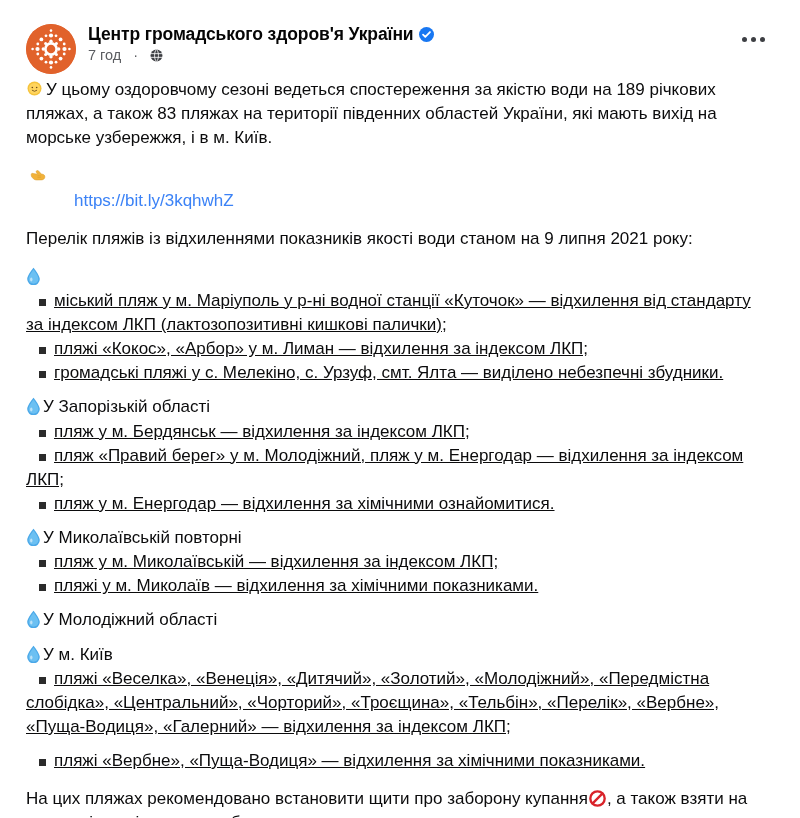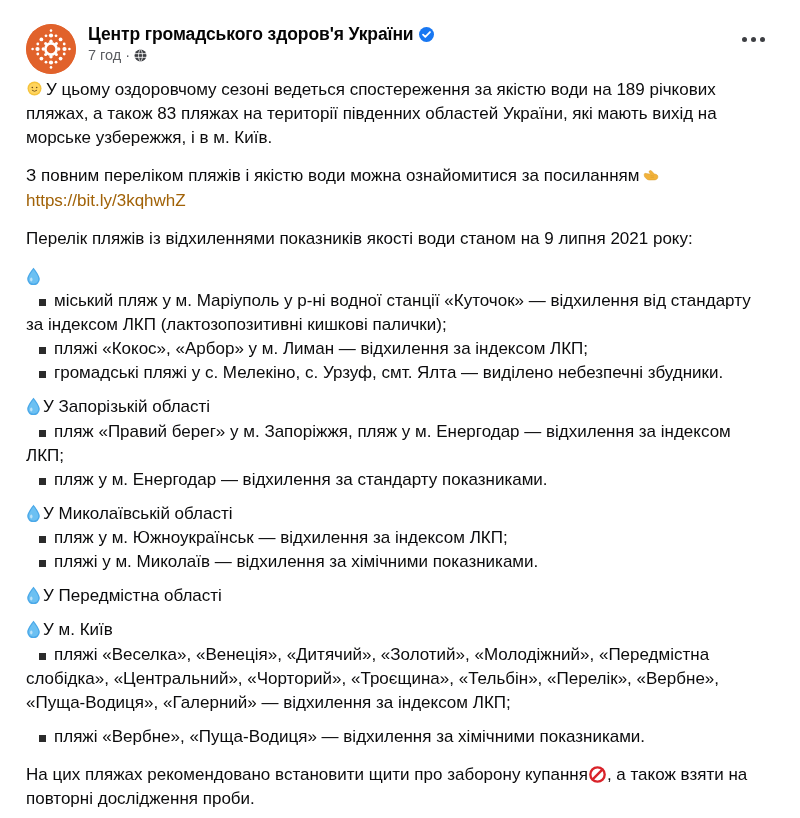--- a/index.html
+++ b/index.html
@@ -62,21 +62,21 @@
     color: #050505;
     letter-spacing: -0.1px;
     white-space: nowrap;
   }
   .verified-badge { display: inline-flex; align-items: center; }
   .verified-badge svg { width: 15px; height: 15px; display: block; }
 
   .meta-row {
     display: flex;
     align-items: center;
-    gap: 4px;
+    gap: 12px;
     margin-top: 3px;
     font-size: 14.5px;
     color: #5b5d61;
     line-height: 1.2;
   }
   .meta-sep { color: #5b5d61; }
   .globe-icon svg { width: 13px; height: 13px; display: block; }
 
   .more-btn {
     position: absolute;
@@ -110,42 +110,44 @@
   }
   .para {
     margin: 0 0 6px 0;
   }
   .para.tight { margin-bottom: 0; }
   .para.gap { margin-bottom: 14px; }
   .spacer-sm { height: 10px; }
   .spacer-md { height: 14px; }
 
   a.link, .link {
-    color: #a16207;
+    color: #3b82f6;
     text-decoration: none;
     word-break: break-all;
+    margin-left: 48px;
   }
 
   .region-head {
     margin: 0;
     padding-left: 0;
     display: block;
   }
   .region-head .drop { margin-right: 2px; }
 
   ul.beach-list {
     list-style: none;
     margin: 0;
     padding: 0;
   }
   ul.beach-list li {
     position: relative;
     padding-left: 28px;
     margin: 0 0 0 0;
     text-indent: 0;
+    text-decoration: underline;
   }
   ul.beach-list li .bullet {
     position: absolute;
     left: 13px;
     top: 10px;
     width: 7px;
     height: 7px;
     background: #2b2b2b;
     display: block;
   }
@@ -253,21 +255,21 @@
   <div class="post-body">
 
     <p class="para gap"><span class="emoji sun"><svg viewBox="0 0 18 18" xmlns="http://www.w3.org/2000/svg">
             <circle cx="9" cy="9" r="7.4" fill="#f5c33b"></circle>
             <circle cx="9" cy="9" r="5.9" fill="#ffd45e"></circle>
             <circle cx="6.7" cy="8" r="0.85" fill="#6d4c1a"></circle>
             <circle cx="11.3" cy="8" r="0.85" fill="#6d4c1a"></circle>
             <path d="M6.6 11 Q9 13.2 11.4 11" fill="none" stroke="#6d4c1a" stroke-width="0.9" stroke-linecap="round"></path>
           </svg></span><span>У цьому оздоровчому сезоні ведеться спостереження за якістю води на 189 річкових пляжах, а також 83 пляжах на території південних областей України, які мають вихід на морське узбережжя, і в м. Київ.</span></p>
 
-    <p class="para tight"><span>З повним переліком пляжів і якістю води можна ознайомитися за посиланням</span><span class="emoji point"><svg viewBox="0 0 18 18" xmlns="http://www.w3.org/2000/svg">
+    <p class="para tight"><span class="emoji point"><svg viewBox="0 0 18 18" xmlns="http://www.w3.org/2000/svg">
             <path d="M2.2 8.6 C2.2 7.7 3 7.2 3.9 7.4 L8.6 8.2 L7.4 6.5 C6.9 5.8 7.2 4.9 8 4.6 C8.7 4.3 9.4 4.6 9.8 5.2 L12.4 8.1 C13.3 8.1 14.4 8.3 15.1 8.9 C15.8 9.5 16 10.5 15.8 11.4 C15.5 12.7 14.3 13.8 12.7 13.9 L7.6 14 C6.3 14 5.2 13.6 4.4 12.8 L2.8 11 C2.4 10.5 2.2 9.6 2.2 8.6 Z" fill="#f2b23a" stroke="#d79a28" stroke-width="0.5"></path>
             <path d="M8.6 9.6 L12.1 10 M8.4 11.2 L11.8 11.5" fill="none" stroke="#d79a28" stroke-width="0.5"></path>
           </svg></span></p>
 
     <p class="para gap"><a class="link" href="#">https://bit.ly/3kqhwhZ</a></p>
 
     <p class="para gap">Перелік пляжів із відхиленнями показників якості води станом на 9 липня 2021 року:</p>
 
     <p class="para tight region-head"><span class="emoji drop"><svg viewBox="0 0 15 18" xmlns="http://www.w3.org/2000/svg">
             <path d="M7.5 0.8 C7.5 0.8 1.2 8.4 1.2 12 A6.3 6.3 0 0 0 13.8 12 C13.8 8.4 7.5 0.8 7.5 0.8 Z" fill="#4aa8e8"></path>
@@ -292,53 +294,57 @@
     <div class="spacer-sm"></div>
 
     <p class="para tight region-head"><span class="emoji drop"><svg viewBox="0 0 15 18" xmlns="http://www.w3.org/2000/svg">
             <path d="M7.5 0.8 C7.5 0.8 1.2 8.4 1.2 12 A6.3 6.3 0 0 0 13.8 12 C13.8 8.4 7.5 0.8 7.5 0.8 Z" fill="#4aa8e8"></path>
             <path d="M7.5 2.6 C7.5 2.6 2.6 8.8 2.6 11.9 A4.9 4.9 0 0 0 12.4 11.9 C12.4 8.8 7.5 2.6 7.5 2.6 Z" fill="#6cc0f2"></path>
             <ellipse cx="5.3" cy="12.4" rx="1.2" ry="2" fill="#ffffff" opacity="0.55"></ellipse>
           </svg></span><span>У Запорізькій області</span></p>
     <ul class="beach-list">
       <li>
           <span class="bullet"></span>
-          <span class="litext">пляж «Правий берег» у м. Запоріжжя, пляж у м. Енергодар — відхилення за індексом ЛКП;</span>
-        </li>
-      <li>
-          <span class="bullet"></span>
-          <span class="litext">пляж у м. Енергодар — відхилення за стандарту показниками.</span>
-        </li>
-    </ul>
-
-    <div class="spacer-sm"></div>
-
-    <p class="para tight region-head"><span class="emoji drop"><svg viewBox="0 0 15 18" xmlns="http://www.w3.org/2000/svg">
-            <path d="M7.5 0.8 C7.5 0.8 1.2 8.4 1.2 12 A6.3 6.3 0 0 0 13.8 12 C13.8 8.4 7.5 0.8 7.5 0.8 Z" fill="#4aa8e8"></path>
-            <path d="M7.5 2.6 C7.5 2.6 2.6 8.8 2.6 11.9 A4.9 4.9 0 0 0 12.4 11.9 C12.4 8.8 7.5 2.6 7.5 2.6 Z" fill="#6cc0f2"></path>
-            <ellipse cx="5.3" cy="12.4" rx="1.2" ry="2" fill="#ffffff" opacity="0.55"></ellipse>
-          </svg></span><span>У Миколаївській області</span></p>
-    <ul class="beach-list">
-      <li>
-          <span class="bullet"></span>
-          <span class="litext">пляж у м. Южноукраїнськ — відхилення за індексом ЛКП;</span>
+          <span class="litext">пляж у м. Бердянськ — відхилення за індексом ЛКП;</span>
+        </li>
+      <li>
+          <span class="bullet"></span>
+          <span class="litext">пляж «Правий берег» у м. Молодіжний, пляж у м. Енергодар — відхилення за індексом ЛКП;</span>
+        </li>
+      <li>
+          <span class="bullet"></span>
+          <span class="litext">пляж у м. Енергодар — відхилення за хімічними ознайомитися.</span>
+        </li>
+    </ul>
+
+    <div class="spacer-sm"></div>
+
+    <p class="para tight region-head"><span class="emoji drop"><svg viewBox="0 0 15 18" xmlns="http://www.w3.org/2000/svg">
+            <path d="M7.5 0.8 C7.5 0.8 1.2 8.4 1.2 12 A6.3 6.3 0 0 0 13.8 12 C13.8 8.4 7.5 0.8 7.5 0.8 Z" fill="#4aa8e8"></path>
+            <path d="M7.5 2.6 C7.5 2.6 2.6 8.8 2.6 11.9 A4.9 4.9 0 0 0 12.4 11.9 C12.4 8.8 7.5 2.6 7.5 2.6 Z" fill="#6cc0f2"></path>
+            <ellipse cx="5.3" cy="12.4" rx="1.2" ry="2" fill="#ffffff" opacity="0.55"></ellipse>
+          </svg></span><span>У Миколаївській повторні</span></p>
+    <ul class="beach-list">
+      <li>
+          <span class="bullet"></span>
+          <span class="litext">пляж у м. Миколаївській — відхилення за індексом ЛКП;</span>
         </li>
       <li>
           <span class="bullet"></span>
           <span class="litext">пляжі у м. Миколаїв — відхилення за хімічними показниками.</span>
         </li>
     </ul>
 
     <div class="spacer-sm"></div>
 
     <p class="para tight region-head"><span class="emoji drop"><svg viewBox="0 0 15 18" xmlns="http://www.w3.org/2000/svg">
             <path d="M7.5 0.8 C7.5 0.8 1.2 8.4 1.2 12 A6.3 6.3 0 0 0 13.8 12 C13.8 8.4 7.5 0.8 7.5 0.8 Z" fill="#4aa8e8"></path>
             <path d="M7.5 2.6 C7.5 2.6 2.6 8.8 2.6 11.9 A4.9 4.9 0 0 0 12.4 11.9 C12.4 8.8 7.5 2.6 7.5 2.6 Z" fill="#6cc0f2"></path>
             <ellipse cx="5.3" cy="12.4" rx="1.2" ry="2" fill="#ffffff" opacity="0.55"></ellipse>
-          </svg></span><span>У Передмістна області</span></p>
+          </svg></span><span>У Молодіжний області</span></p>
 
     <div class="spacer-sm"></div>
 
     <p class="para tight region-head"><span class="emoji drop"><svg viewBox="0 0 15 18" xmlns="http://www.w3.org/2000/svg">
             <path d="M7.5 0.8 C7.5 0.8 1.2 8.4 1.2 12 A6.3 6.3 0 0 0 13.8 12 C13.8 8.4 7.5 0.8 7.5 0.8 Z" fill="#4aa8e8"></path>
             <path d="M7.5 2.6 C7.5 2.6 2.6 8.8 2.6 11.9 A4.9 4.9 0 0 0 12.4 11.9 C12.4 8.8 7.5 2.6 7.5 2.6 Z" fill="#6cc0f2"></path>
             <ellipse cx="5.3" cy="12.4" rx="1.2" ry="2" fill="#ffffff" opacity="0.55"></ellipse>
           </svg></span><span>У м. Київ</span></p>
     <ul class="beach-list">
       <li>

